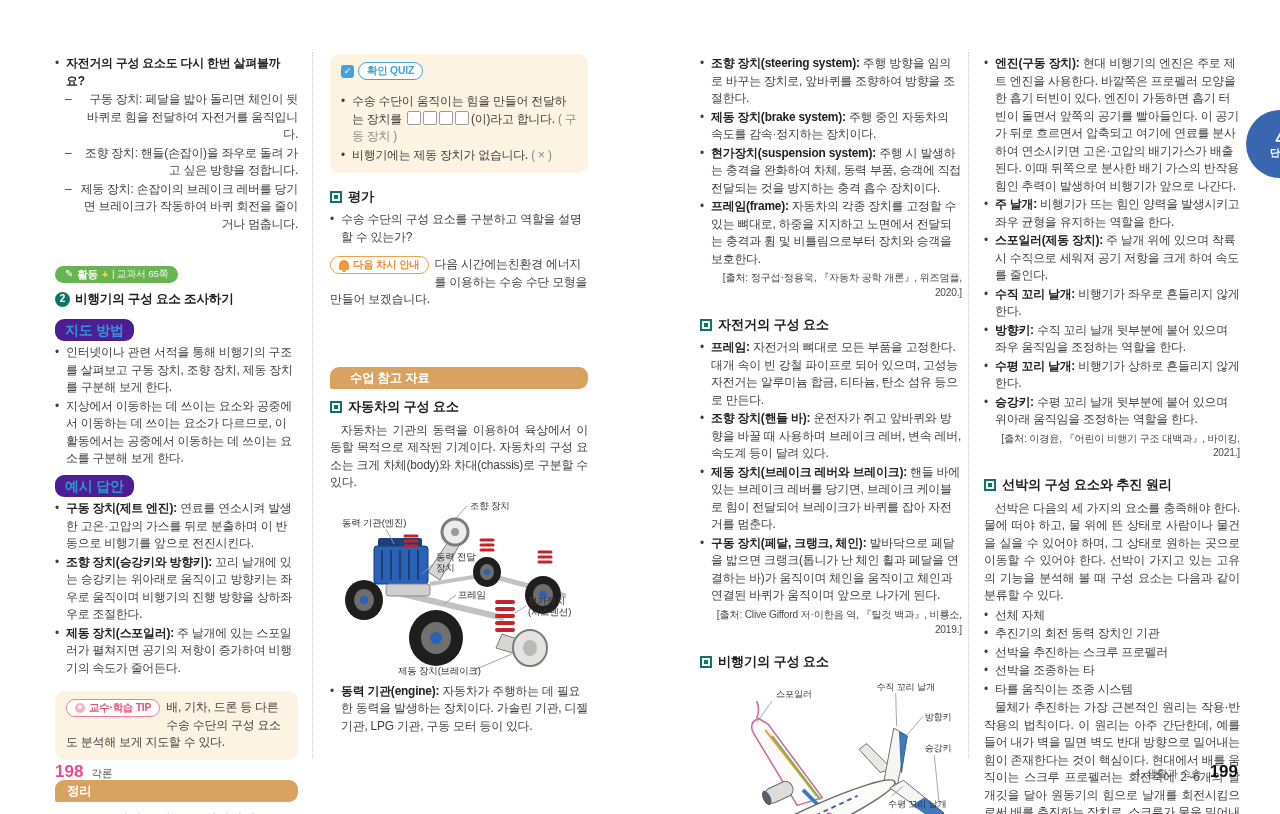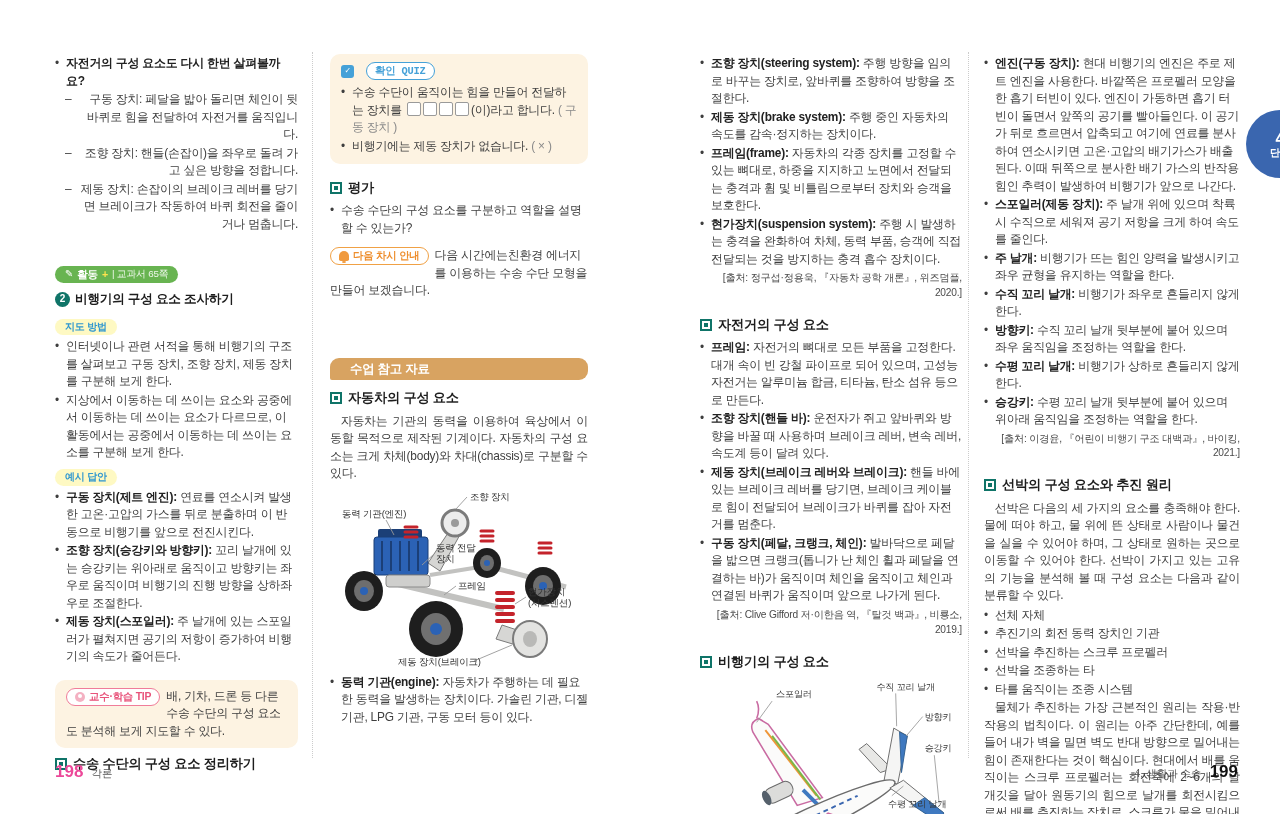--- a/index.html
+++ b/index.html
@@ -20,22 +20,22 @@
   .sq{flex:0 0 auto;width:12px;height:12px;box-sizing:border-box;border:2px solid #0f7468;position:relative;}
   .sq::after{content:"";position:absolute;left:2px;top:2px;right:2px;bottom:2px;background:#0f7468;}
   .p{text-indent:0.9em;margin:0 0 2px 0;text-align:justify;}
   .src{text-align:right;font-size:10.2px;color:#4a4a4a;margin:3px 0 0 0;}
   .banner{background:#d8a361;color:#fff;font-weight:bold;font-size:12.4px;
           padding:2px 12px;border-radius:9px 9px 9px 2px;margin:0 0 8px 0;}
   .badge-green{display:inline-flex;align-items:center;gap:4px;background:#68b451;color:#fff;
           font-size:10.6px;font-weight:bold;padding:1px 10px;border-radius:10px;}
   .badge-green .plus{color:#ffe34d;}
   .badge-green .ref{font-weight:normal;font-size:9.8px;color:#eef7ea;}
-  .pill-blue{display:inline-block;background:#fef9c3;color:#2f97d0;font-weight:bold;
-          font-size:10px;padding:1px 10px;border-radius:9px;margin:6px 0 2px 0;}
+  .pill-blue{display:inline-block;background:#4c1d95;color:#2f97d0;font-weight:bold;
+          font-size:14px;padding:1px 10px;border-radius:9px;margin:6px 0 2px 0;}
   .pill-outline{display:inline-flex;align-items:center;gap:4px;font-weight:bold;font-size:10.4px;
           padding:0 8px;border-radius:10px;background:#fff;line-height:16px;}
   .po-pink{border:1.5px solid #f07d9a;color:#e8537a;}
   .po-blue{border:1.5px solid #45a1d8;color:#45a1d8;}
   .po-orange{border:1.5px solid #f0a145;color:#ee8f2f;}
   .cream{background:#fdf3e2;border-radius:10px;padding:8px 11px;}
   .numc{flex:0 0 auto;width:15px;height:15px;border-radius:50%;background:#0f7468;color:#fff;
         font-size:10px;font-weight:bold;display:inline-flex;align-items:center;justify-content:center;}
   .act-title{display:flex;align-items:center;gap:5px;font-weight:bold;font-size:12.6px;color:#1d1d1d;margin:7px 0 4px 0;}
   .check-icon{flex:0 0 auto;width:13px;height:13px;background:#45a1d8;border-radius:3px;color:#fff;
@@ -98,33 +98,34 @@
     <div class="li"><b>제동 장치(스포일러):</b> <span>주 날개에 있는 스포일러가 펼쳐지면 공기의 저항이 증가하여 비행기의 속도가 줄어든다.</span></div>
 
     <div class="cream mt14">
       <span class="pill-outline po-pink" style="float:left;margin-right:6px;">
         <span class="bulb-icon"></span>
         <span>교수·학습 TIP</span>
       </span>
       <span>배, 기차, 드론 등 다른 수송 수단의 구성 요소도 분석해 보게 지도할 수 있다.</span>
     </div>
 
+    <div class="banner" style="margin-top:20px;">정리</div>
     <div class="h" style="margin-top:6px;">
       <span class="sq"></span>
       <span>수송 수단의 구성 요소 정리하기</span>
     </div>
     
     
     
     
   </div>
 
   <div class="col col2">
     <div class="cream">
-      <div style="display:flex;align-items:center;gap:12px;margin-bottom:4px;font-family:Liberation Mono, monospace;">
+      <div style="display:flex;align-items:center;gap:4px;margin-bottom:13px;">
         <span class="check-icon"></span>
         <span class="pill-outline po-blue">확인 QUIZ</span>
       </div>
       <div class="li">
         <span>수송 수단이 움직이는 힘을 만들어 전달하는 장치를</span>
         <span class="blanks">
             <span class="blank-box"></span>
             <span class="blank-box"></span>
             <span class="blank-box"></span>
             <span class="blank-box"></span>
@@ -214,22 +215,22 @@
       <text x="64" y="178">제동 장치(브레이크)</text>
     </svg>
 
     <div class="li"><b>동력 기관(engine):</b> <span>자동차가 주행하는 데 필요한 동력을 발생하는 장치이다. 가솔린 기관, 디젤 기관, LPG 기관, 구동 모터 등이 있다.</span></div>
 
   </div>
 
   <div class="col col3">
     <div class="li"><b>조향 장치(steering system):</b> <span>주행 방향을 임의로 바꾸는 장치로, 앞바퀴를 조향하여 방향을 조절한다.</span></div>
     <div class="li"><b>제동 장치(brake system):</b> <span>주행 중인 자동차의 속도를 감속·정지하는 장치이다.</span></div>
+    <div class="li"><b>현가장치(suspension system):</b> <span>주행 시 발생하는 충격을 완화하여 차체, 동력 부품, 승객에 직접 전달되는 것을 방지하는 충격 흡수 장치이다.</span></div>
     <div class="li"><b>프레임(frame):</b> <span>자동차의 각종 장치를 고정할 수 있는 뼈대로, 하중을 지지하고 노면에서 전달되는 충격과 휨 및 비틀림으로부터 장치와 승객을 보호한다.</span></div>
-    <div class="li"><b>현가장치(suspension system):</b> <span>주행 시 발생하는 충격을 완화하여 차체, 동력 부품, 승객에 직접 전달되는 것을 방지하는 충격 흡수 장치이다.</span></div>
     <div class="src">[출처: 정구섭·정용욱, 『자동차 공학 개론』, 위즈덤플, 2020.]</div>
 
     <div class="h">
       <span class="sq"></span>
       <span>자전거의 구성 요소</span>
     </div>
     <div class="li"><b>프레임:</b> <span>자전거의 뼈대로 모든 부품을 고정한다. 대개 속이 빈 강철 파이프로 되어 있으며, 고성능 자전거는 알루미늄 합금, 티타늄, 탄소 섬유 등으로 만든다.</span></div>
     <div class="li"><b>조향 장치(핸들 바):</b> <span>운전자가 쥐고 앞바퀴와 방향을 바꿀 때 사용하며 브레이크 레버, 변속 레버, 속도계 등이 달려 있다.</span></div>
     <div class="li"><b>제동 장치(브레이크 레버와 브레이크):</b> <span>핸들 바에 있는 브레이크 레버를 당기면, 브레이크 케이블로 힘이 전달되어 브레이크가 바퀴를 잡아 자전거를 멈춘다.</span></div>
     <div class="li"><b>구동 장치(페달, 크랭크, 체인):</b> <span>발바닥으로 페달을 밟으면 크랭크(톱니가 난 체인 휠과 페달을 연결하는 바)가 움직이며 체인을 움직이고 체인과 연결된 바퀴가 움직이며 앞으로 나가게 된다.</span></div>
@@ -290,22 +291,22 @@
       <text x="190" y="136">수평 꼬리 날개</text>
       <path class="leader" d="M108,210 L124,188"></path>
       <text x="88" y="218">엔진</text>
       <path class="leader" d="M162,210 L170,178"></path>
       <text x="150" y="218">주 날개</text>
     </svg>
   </div>
 
   <div class="col col4">
     <div class="li"><b>엔진(구동 장치):</b> <span>현대 비행기의 엔진은 주로 제트 엔진을 사용한다. 바깥쪽은 프로펠러 모양을 한 흡기 터빈이 있다. 엔진이 가동하면 흡기 터빈이 돌면서 앞쪽의 공기를 빨아들인다. 이 공기가 뒤로 흐르면서 압축되고 여기에 연료를 분사하여 연소시키면 고온·고압의 배기가스가 배출된다. 이때 뒤쪽으로 분사한 배기 가스의 반작용 힘인 추력이 발생하여 비행기가 앞으로 나간다.</span></div>
+    <div class="li"><b>주 날개:</b> <span>비행기가 뜨는 힘인 양력을 발생시키고 좌우 균형을 유지하는 역할을 한다.</span></div>
     <div class="li"><b>스포일러(제동 장치):</b> <span>주 날개 위에 있으며 착륙 시 수직으로 세워져 공기 저항을 크게 하여 속도를 줄인다.</span></div>
-    <div class="li"><b>주 날개:</b> <span>비행기가 뜨는 힘인 양력을 발생시키고 좌우 균형을 유지하는 역할을 한다.</span></div>
     <div class="li"><b>수직 꼬리 날개:</b> <span>비행기가 좌우로 흔들리지 않게 한다.</span></div>
     <div class="li"><b>방향키:</b> <span>수직 꼬리 날개 뒷부분에 붙어 있으며 좌우 움직임을 조정하는 역할을 한다.</span></div>
     <div class="li"><b>수평 꼬리 날개:</b> <span>비행기가 상하로 흔들리지 않게 한다.</span></div>
     <div class="li"><b>승강키:</b> <span>수평 꼬리 날개 뒷부분에 붙어 있으며 위아래 움직임을 조정하는 역할을 한다.</span></div>
     <div class="src">[출처: 이경윤, 『어린이 비행기 구조 대백과』, 바이킹, 2021.]</div>
 
     <div class="h">
       <span class="sq"></span>
       <span>선박의 구성 요소와 추진 원리</span>
     </div>

